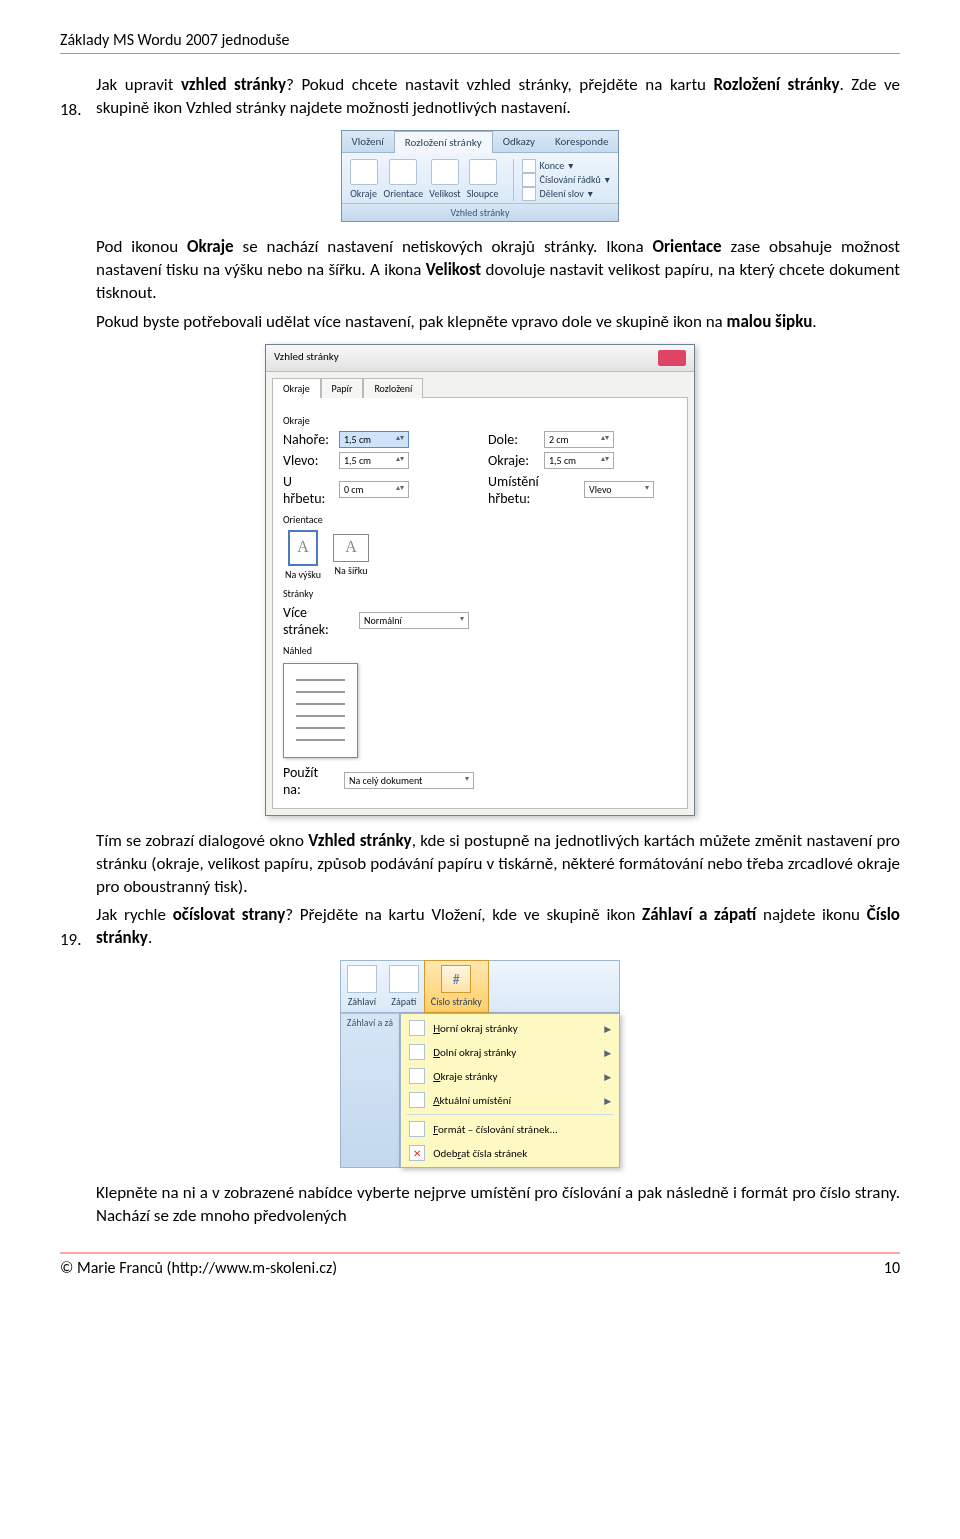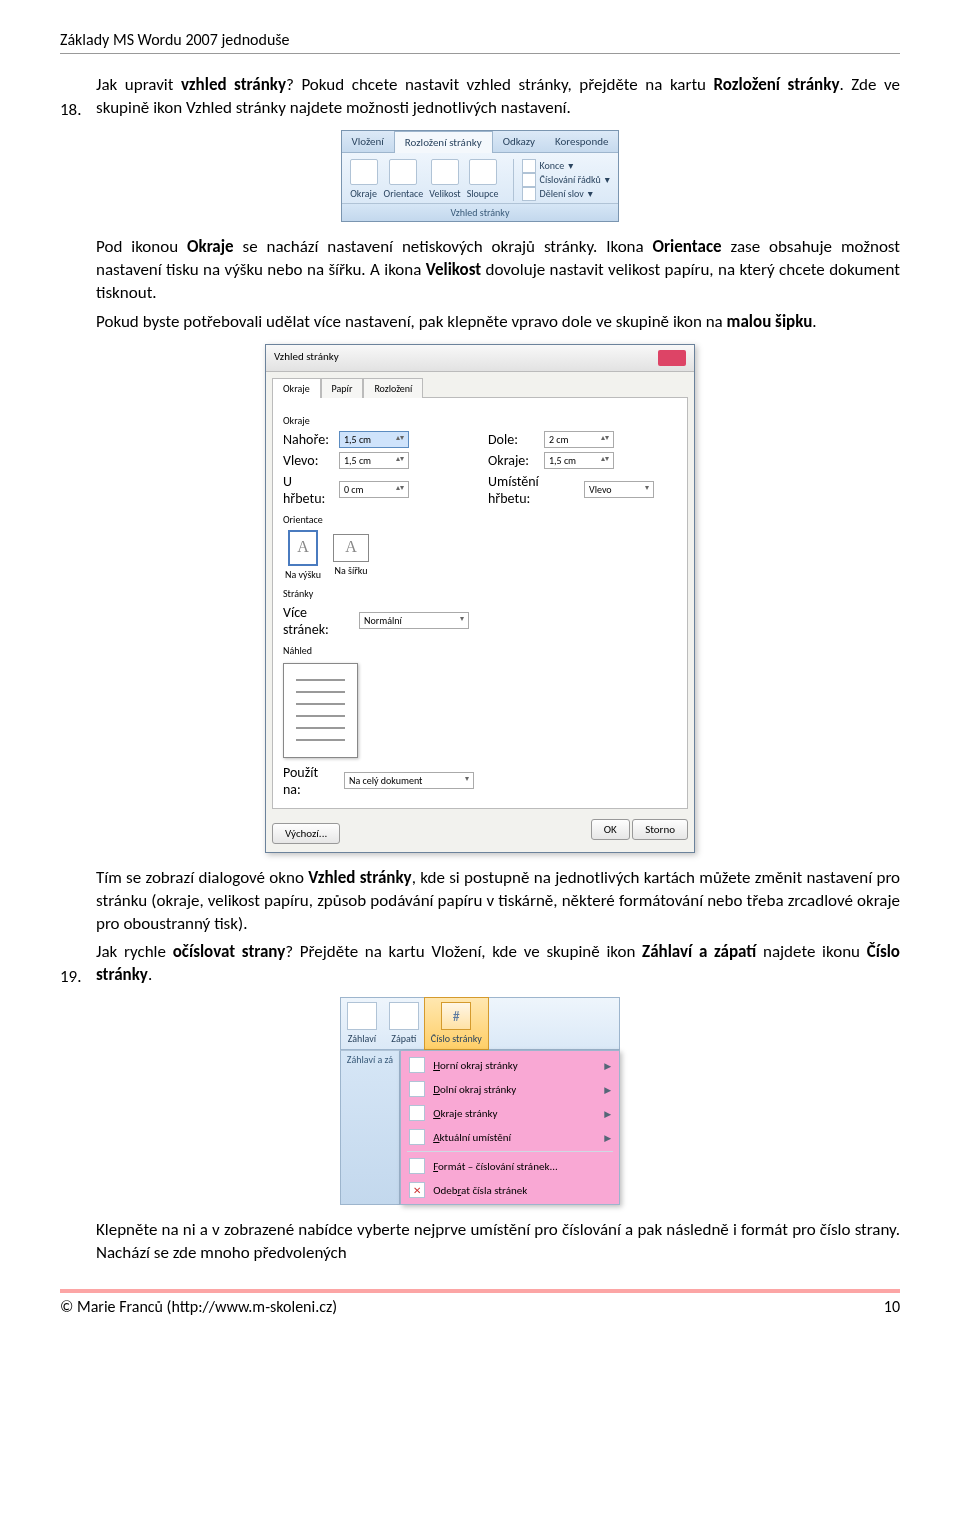--- a/index.html
+++ b/index.html
@@ -82,31 +82,31 @@
   
   .hf-wrap { display: inline-block; text-align: left; border-radius: 9px; }
   .hf-ribbon { display: flex; border: 1px solid #9db5cd; background: linear-gradient(#eef5fc,#dbe9f7); }
   .hf-col { display: flex; flex-direction: column; align-items: center; padding: 4px 6px; }
   .hf-col.sel { background: linear-gradient(#ffe7b0,#ffcf68); border: 1px solid #d49a2d; margin: -1px; }
   .hf-ico { width: 30px; height: 28px; background: #fff; border: 1px solid #b0c3d6; margin-bottom: 2px; }
   .hf-ico.num { background: linear-gradient(#fff6e6,#ffe2a5); border-color: #d49a2d; position: relative; }
   .hf-ico.num::after { content:"#"; position:absolute; top:50%; left:50%; transform:translate(-50%,-50%); color:#5b7aa0; font-size:14px; }
   .hf-lab { font-size: 10px; color: #2b4560; text-align: center; }
   .hf-group { font-size: 10px; color:#3a5b7a; background: linear-gradient(#d6e6f6,#c3d8ed); padding: 2px 6px; border-top:1px solid #b0c3d6; border-left:1px solid #9db5cd; border-right:1px solid #9db5cd; border-bottom:1px solid #9db5cd; }
-  .menu { border: 1px solid #9db5cd; background: #f9a8d4; box-shadow: 2px 2px 5px rgba(0,0,0,.25); width: 220px; padding: 2px; }
+  .menu { border: 1px solid #9db5cd; background: #fef9c3; box-shadow: 2px 2px 5px rgba(0,0,0,.25); width: 220px; padding: 2px; }
   .menu-item { display: flex; align-items: center; padding: 4px 6px; font-size: 11px; gap: 8px; }
   .menu-ico { width: 16px; height: 16px; border: 1px solid #b0c3d6; background: #fff; flex-shrink: 0; }
   .menu-ico.del { background: #fff; position:relative; }
   .menu-ico.del::after { content:"✕"; color:#c33; font-size:10px; position:absolute; top:50%; left:50%; transform:translate(-50%,-50%); }
   .menu-sep { border-top: 1px solid #cfd9e4; margin: 2px 4px; }
   .menu-arrow { margin-left: auto; color: #567; font-size: 9px; }
   u.access { text-decoration: underline; }
 
   .footer {
-    border-top: 4px solid #fca5a5;
+    border-top: 2px solid #fca5a5;
     margin-top: 24px;
     padding-top: 4px;
     display: flex;
     justify-content: space-between;
     font-size: 16px;
   }
 </style>
 </head>
 <body>
 
@@ -275,27 +275,20 @@
         </div>
 
         <div class="dlg-field">
             <label style="width:55px">Použít na:</label>
             <span class="dlg-input" style="width:130px">
               <span>Na celý dokument</span>
               <span class="spin">▾</span>
             </span>
           </div>
       </div>
-      <div class="dlg-buttons">
-        <span class="dlg-btn">Výchozí...</span>
-        <span>
-          <span class="dlg-btn">OK</span>
-          <span class="dlg-btn">Storno</span>
-        </span>
-      </div>
     </div>
   </div>
 
   <p class="indent">
     <span>Tím se zobrazí dialogové okno </span><b>Vzhled stránky</b><span>, kde si postupně na jednotlivých kartách můžete změnit nastavení pro stránku (okraje, velikost papíru, způsob podávání papíru v tiskárně, některé formátování nebo třeba zrcadlové okraje pro oboustranný tisk).</span>
   </p>
 
   <div class="num-item">
     <div class="num">19.</div>
     <div class="txt">

